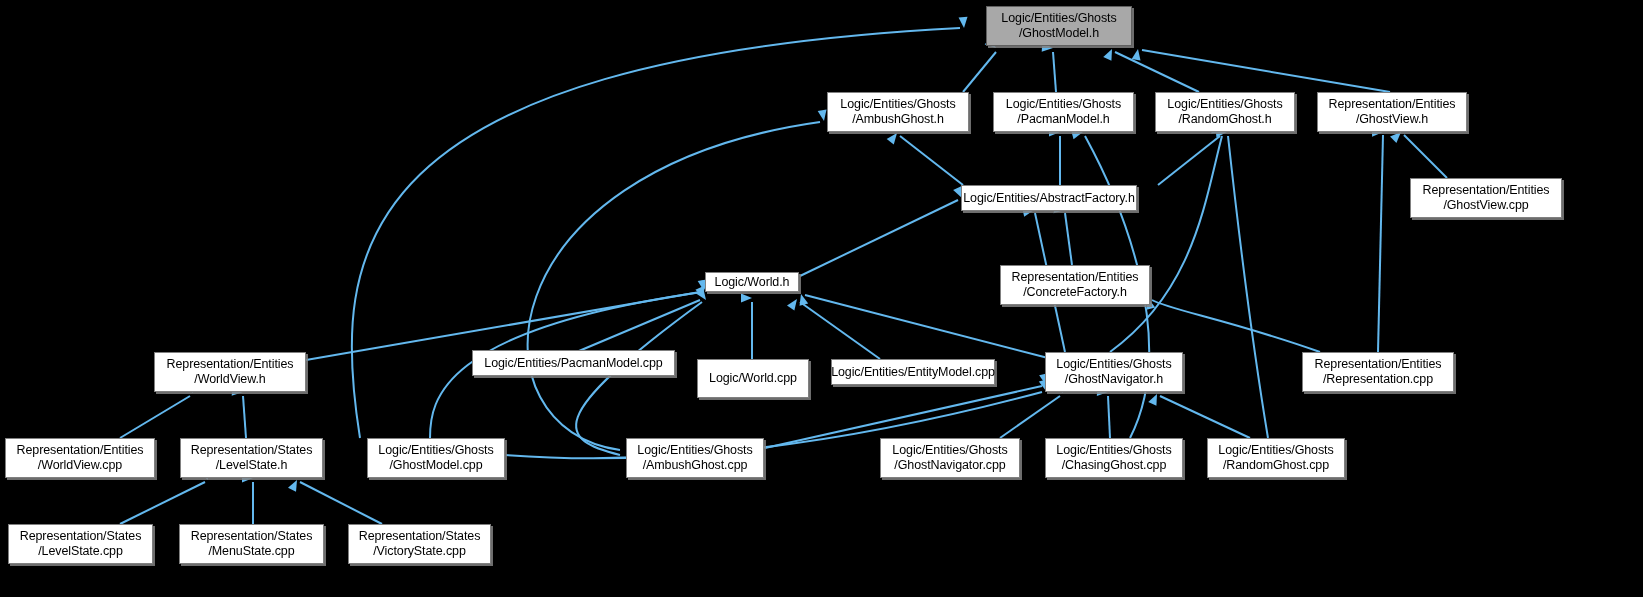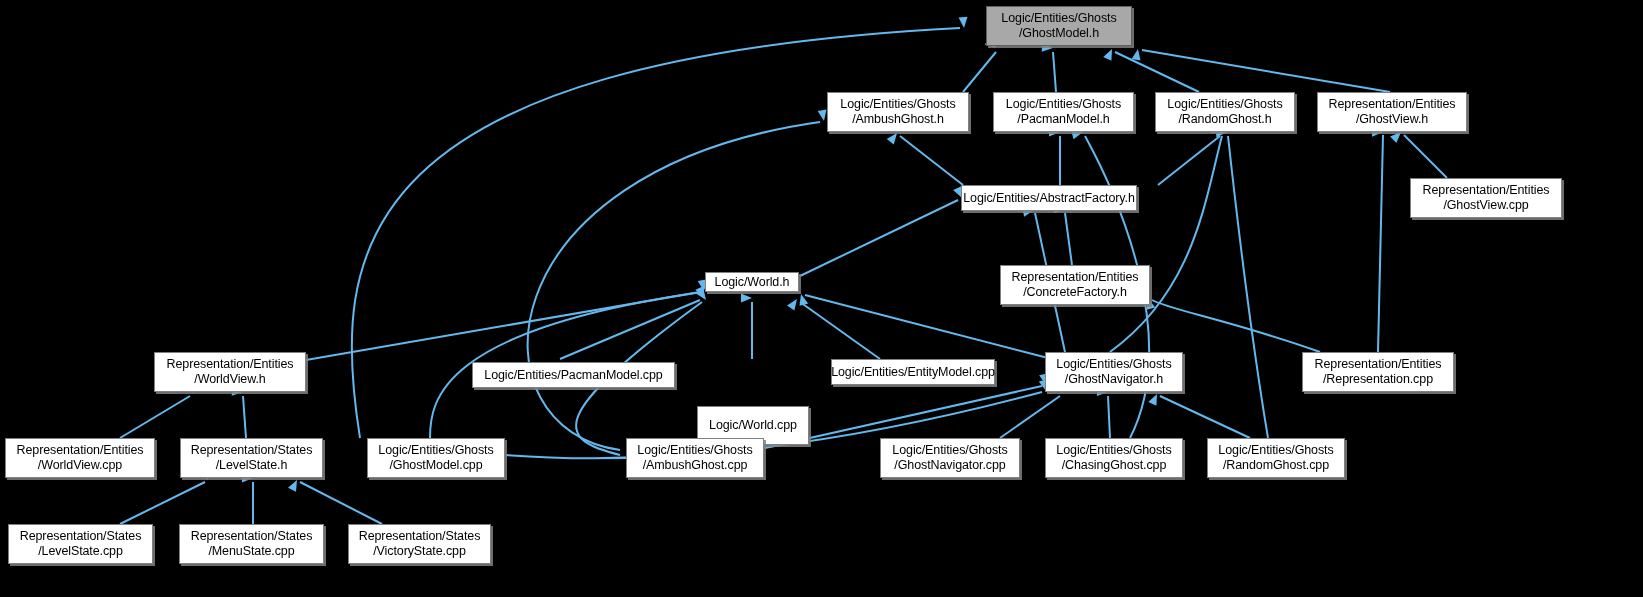--- a/index.html
+++ b/index.html
@@ -128,22 +128,22 @@
 <div class="node current" style="left: 986px; top: 6px; width: 146px; height: 40px;"><span class="ln">Logic/Entities/Ghosts</span><span class="ln">/GhostModel.h</span></div>
     <div class="node" style="left: 827px; top: 92px; width: 142px; height: 40px;"><span class="ln">Logic/Entities/Ghosts</span><span class="ln">/AmbushGhost.h</span></div>
     <div class="node" style="left: 993px; top: 92px; width: 141px; height: 40px;"><span class="ln">Logic/Entities/Ghosts</span><span class="ln">/PacmanModel.h</span></div>
     <div class="node" style="left: 1155px; top: 92px; width: 140px; height: 40px;"><span class="ln">Logic/Entities/Ghosts</span><span class="ln">/RandomGhost.h</span></div>
     <div class="node" style="left: 1317px; top: 92px; width: 150px; height: 40px;"><span class="ln">Representation/Entities</span><span class="ln">/GhostView.h</span></div>
     <div class="node" style="left: 1410px; top: 178px; width: 152px; height: 40px;"><span class="ln">Representation/Entities</span><span class="ln">/GhostView.cpp</span></div>
     <div class="node" style="left: 961px; top: 185px; width: 176px; height: 26px;"><span class="ln">Logic/Entities/AbstractFactory.h</span></div>
     <div class="node" style="left: 1000px; top: 265px; width: 150px; height: 40px;"><span class="ln">Representation/Entities</span><span class="ln">/ConcreteFactory.h</span></div>
     <div class="node" style="left: 705px; top: 272px; width: 94px; height: 20px;"><span class="ln">Logic/World.h</span></div>
     <div class="node" style="left: 154px; top: 352px; width: 152px; height: 40px;"><span class="ln">Representation/Entities</span><span class="ln">/WorldView.h</span></div>
-    <div class="node" style="left: 472px; top: 362px; width: 203px; height: 26px;"><span class="ln">Logic/Entities/PacmanModel.cpp</span></div>
-    <div class="node" style="left: 697px; top: 359px; width: 112px; height: 39px; margin-top: 47px;"><span class="ln">Logic/World.cpp</span></div>
+    <div class="node" style="left: 472px; top: 350px; width: 203px; height: 26px;"><span class="ln">Logic/Entities/PacmanModel.cpp</span></div>
+    <div class="node" style="left: 697px; top: 359px; width: 112px; height: 39px;"><span class="ln">Logic/World.cpp</span></div>
     <div class="node" style="left: 831px; top: 359px; width: 164px; height: 26px;"><span class="ln">Logic/Entities/EntityModel.cpp</span></div>
     <div class="node" style="left: 1045px; top: 352px; width: 138px; height: 40px;"><span class="ln">Logic/Entities/Ghosts</span><span class="ln">/GhostNavigator.h</span></div>
     <div class="node" style="left: 1302px; top: 352px; width: 152px; height: 40px;"><span class="ln">Representation/Entities</span><span class="ln">/Representation.cpp</span></div>
     <div class="node" style="left: 5px; top: 438px; width: 150px; height: 40px;"><span class="ln">Representation/Entities</span><span class="ln">/WorldView.cpp</span></div>
     <div class="node" style="left: 180px; top: 438px; width: 143px; height: 40px;"><span class="ln">Representation/States</span><span class="ln">/LevelState.h</span></div>
     <div class="node" style="left: 367px; top: 438px; width: 138px; height: 40px;"><span class="ln">Logic/Entities/Ghosts</span><span class="ln">/GhostModel.cpp</span></div>
     <div class="node" style="left: 626px; top: 438px; width: 138px; height: 40px;"><span class="ln">Logic/Entities/Ghosts</span><span class="ln">/AmbushGhost.cpp</span></div>
     <div class="node" style="left: 880px; top: 438px; width: 140px; height: 40px;"><span class="ln">Logic/Entities/Ghosts</span><span class="ln">/GhostNavigator.cpp</span></div>
     <div class="node" style="left: 1045px; top: 438px; width: 138px; height: 40px;"><span class="ln">Logic/Entities/Ghosts</span><span class="ln">/ChasingGhost.cpp</span></div>
     <div class="node" style="left: 1207px; top: 438px; width: 138px; height: 40px;"><span class="ln">Logic/Entities/Ghosts</span><span class="ln">/RandomGhost.cpp</span></div>

